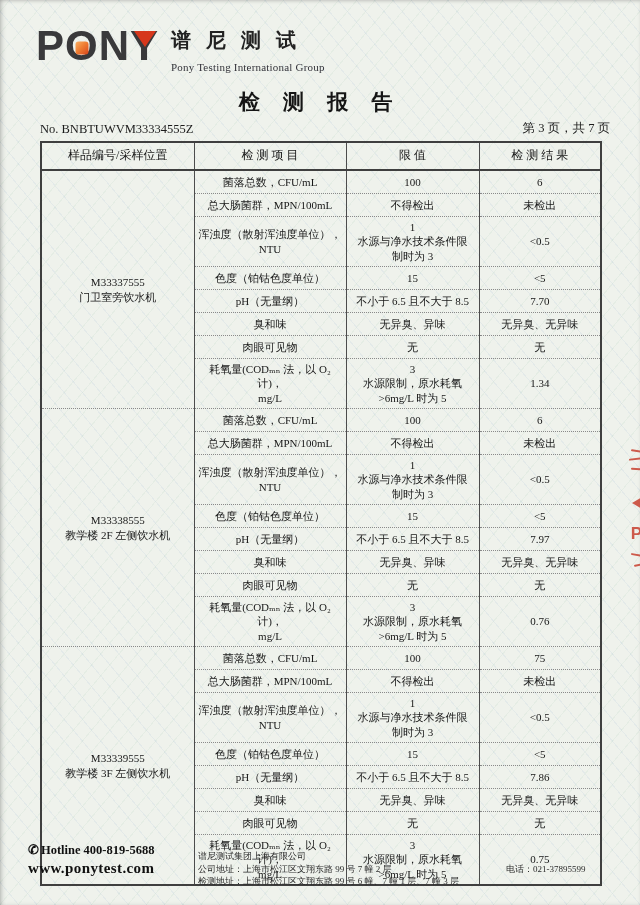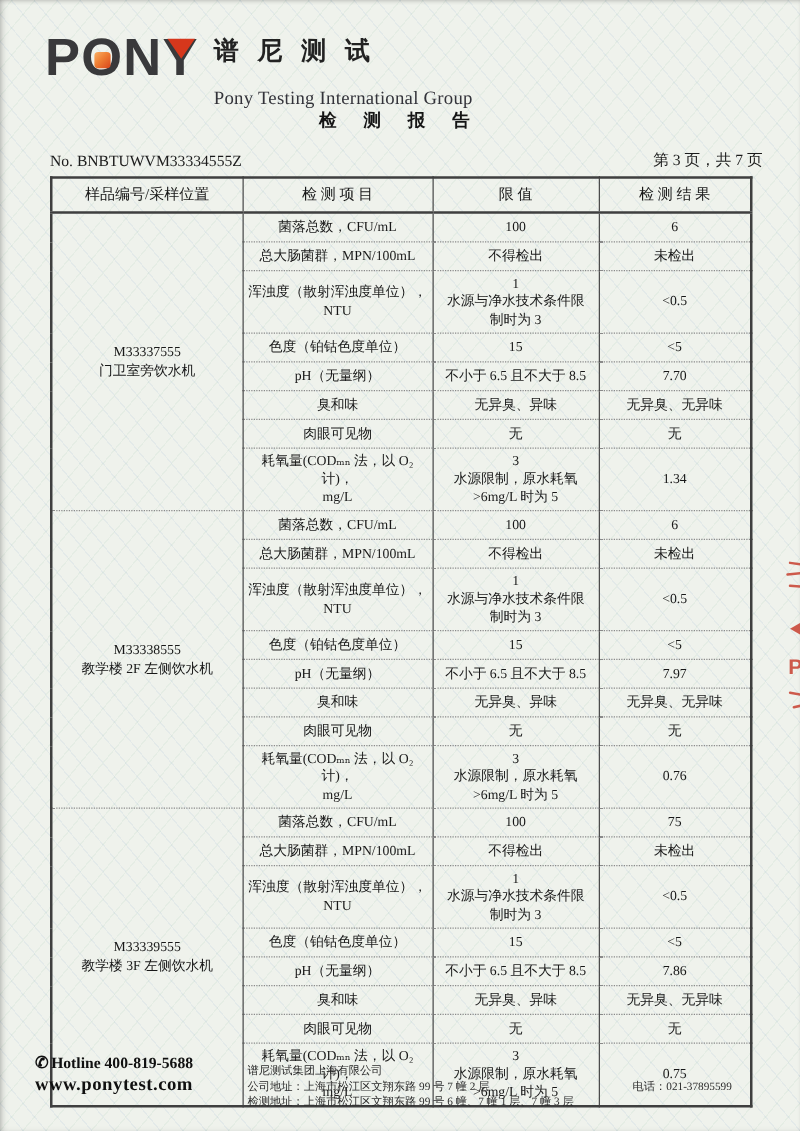--- a/index.html
+++ b/index.html
@@ -19,24 +19,24 @@
     font-weight:900;font-size:42px;line-height:44px;color:#39393b;letter-spacing:1px;}
   .l{position:relative;display:inline-block;}
   .o-square{position:absolute;left:50%;top:55%;transform:translate(-50%,-50%);
     width:13px;height:13px;border-radius:3px;
     background:linear-gradient(135deg,#f9b066 0%,#ef7f33 45%,#d8451b 100%);}
   .y-tri{position:absolute;left:50%;top:7px;transform:translateX(-50%);
     width:0;height:0;border-left:11px solid transparent;border-right:11px solid transparent;
     border-top:16px solid #d6371c;}
   .logo-cn{margin-left:12px;padding-top:3px;}
   .cn-name{font-size:20px;font-weight:bold;letter-spacing:5px;color:#222;white-space:nowrap;}
-  .tagline{font-size:15px;color:#33333a;margin-top:17px;letter-spacing:.2px;white-space:nowrap;}
+  .tagline{font-size:11px;color:#33333a;margin-top:7px;letter-spacing:.2px;white-space:nowrap;}
   
   .doc-title{position:absolute;top:88px;left:0;width:100%;text-align:center;
-    font-size:14px;font-weight:bold;letter-spacing:9px;color:#151515;}
+    font-size:21px;font-weight:bold;letter-spacing:9px;color:#151515;}
   .no-row{position:absolute;top:120px;left:40px;width:570px;display:flex;
     justify-content:space-between;align-items:flex-end;font-size:12.5px;color:#1b1b1b;}
   
   .report-table{position:absolute;left:40px;top:141px;width:560px;
     border-collapse:collapse;table-layout:fixed;border:2px solid #3f3f3f;}
   .report-table th,.report-table td{
     border-right:1px solid #4c4c4c;border-bottom:1px dotted #8a8a8a;
     text-align:center;vertical-align:middle;
     font-size:11px;line-height:1.3;padding:1px 3px;white-space:pre-line;
     font-weight:normal;color:#181818;}

